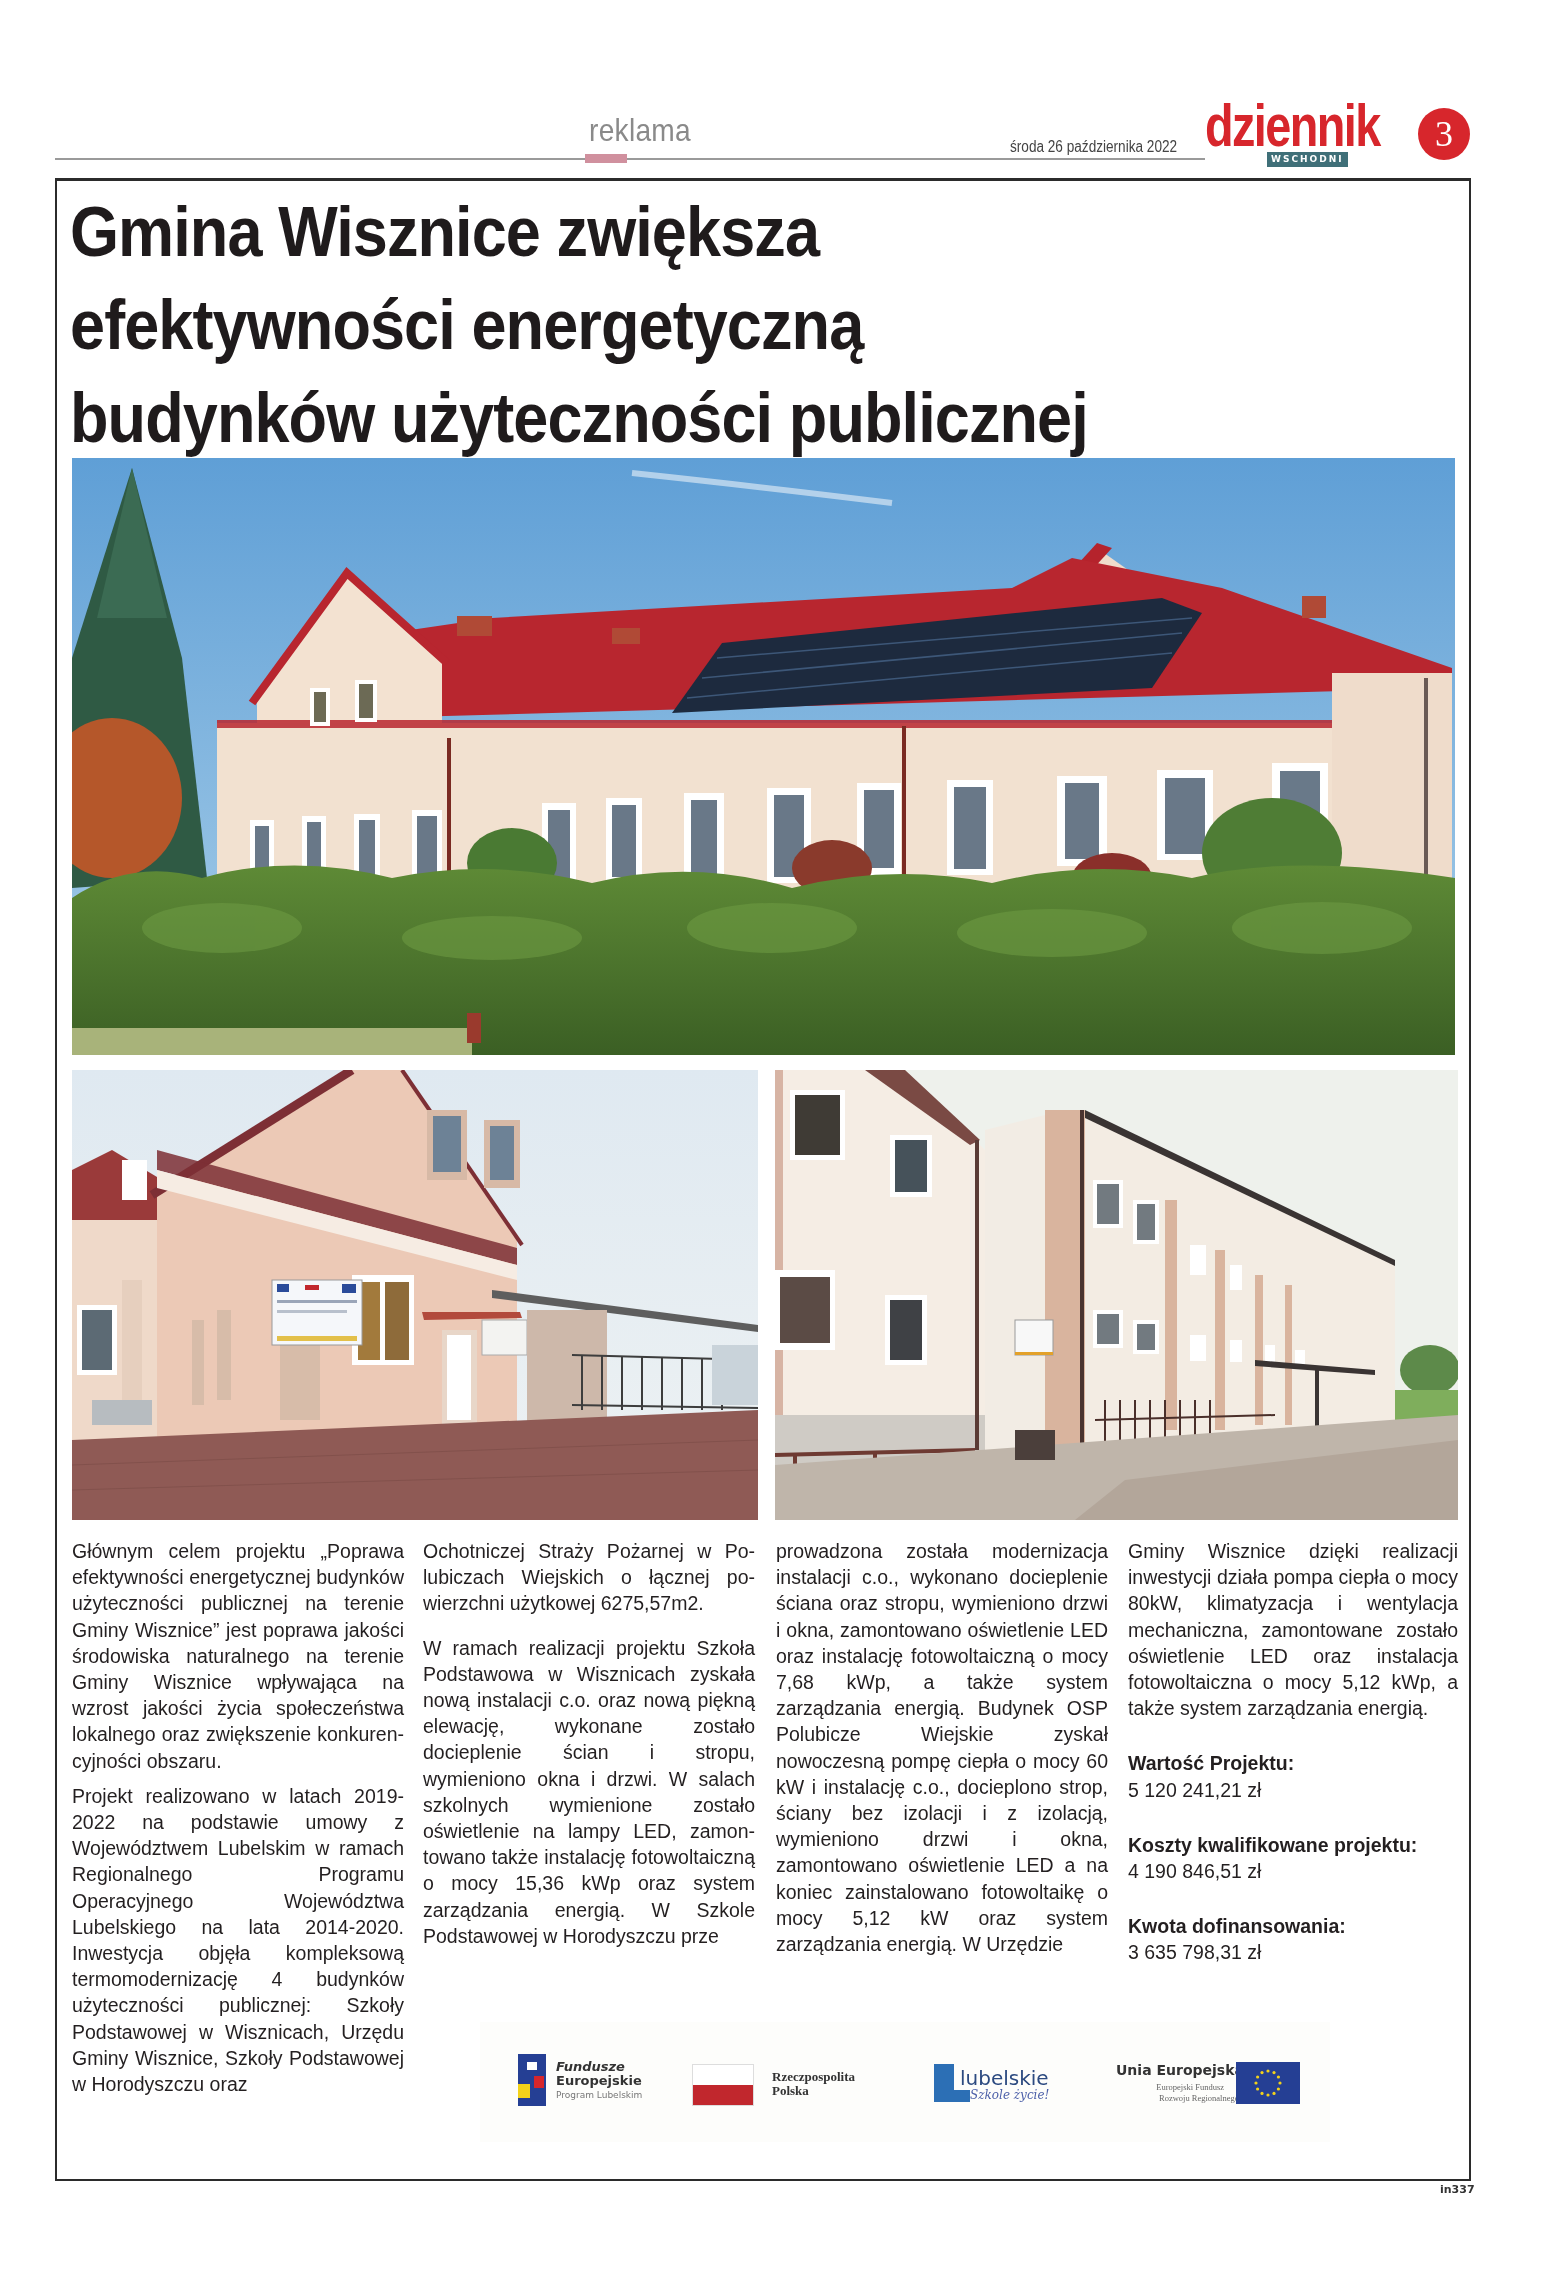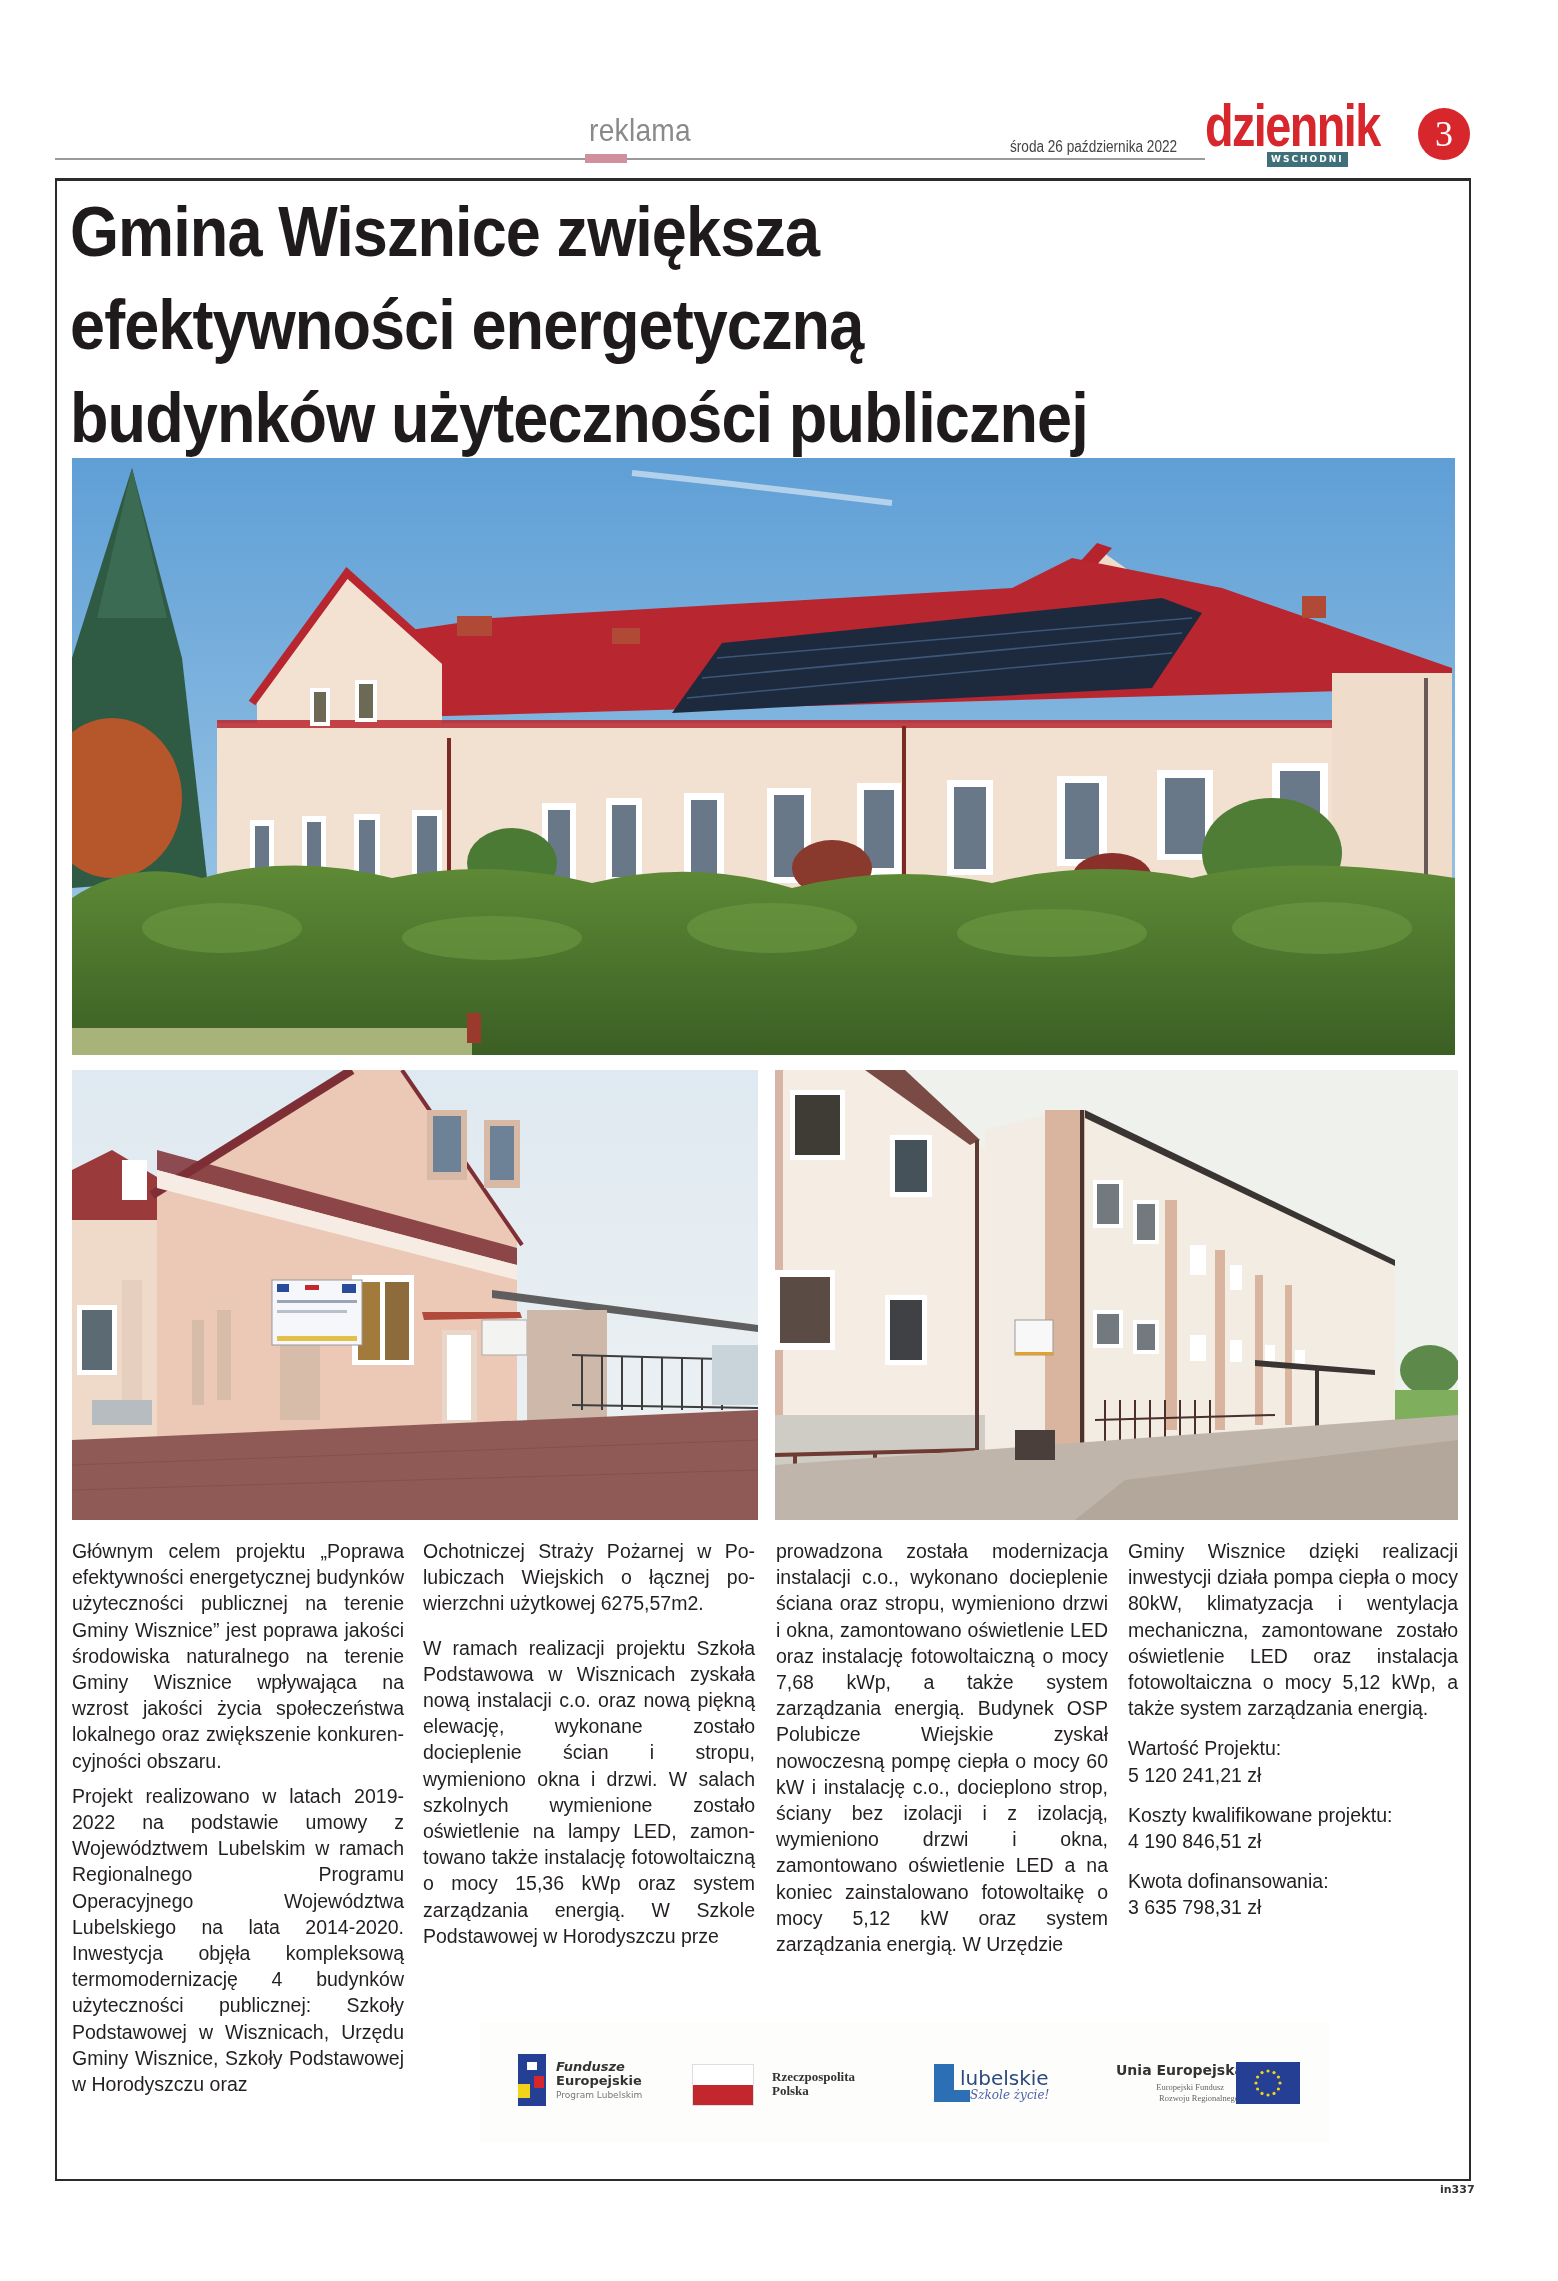--- a/index.html
+++ b/index.html
@@ -37,21 +37,21 @@
   .photo-right { left: 775px; top: 1070px; width: 683px; height: 450px; }
 
   
   .col { position: absolute; top: 1538px; width: 332px; font-family: "Liberation Sans", sans-serif; font-size: 19.5px;
     line-height: 26.2px; color: #231f20; text-align: justify; hyphens: manual; }
   .col p { margin-bottom: 9px; }
   .col-1 { left: 72px; }
   .col-2 { left: 423px; }
   .col-3 { left: 776px; }
   .col-4 { left: 1128px; width: 330px; }
-  .fin-label { font-weight: 400; margin-top: 14px; display: block; text-align: left; }
+  .fin-label { font-weight: 700; margin-top: 29px; display: block; text-align: left; }
   .fin-value { display: block; text-align: left; }
 
   
   .logos { position: absolute; left: 480px; top: 2022px; width: 850px; height: 120px; background: #fdfdfb; }
   .logo { position: absolute; top: 28px; height: 60px; }
   .logo-fe { left: 38px; width: 140px; }
   .logo-rp { left: 212px; width: 190px; }
   .logo-lub { left: 448px; width: 140px; }
   .logo-ue { left: 636px; width: 210px; }
   .fe-mark { position: absolute; left: 0; top: 4px; width: 28px; height: 52px; background: #253f94; }

